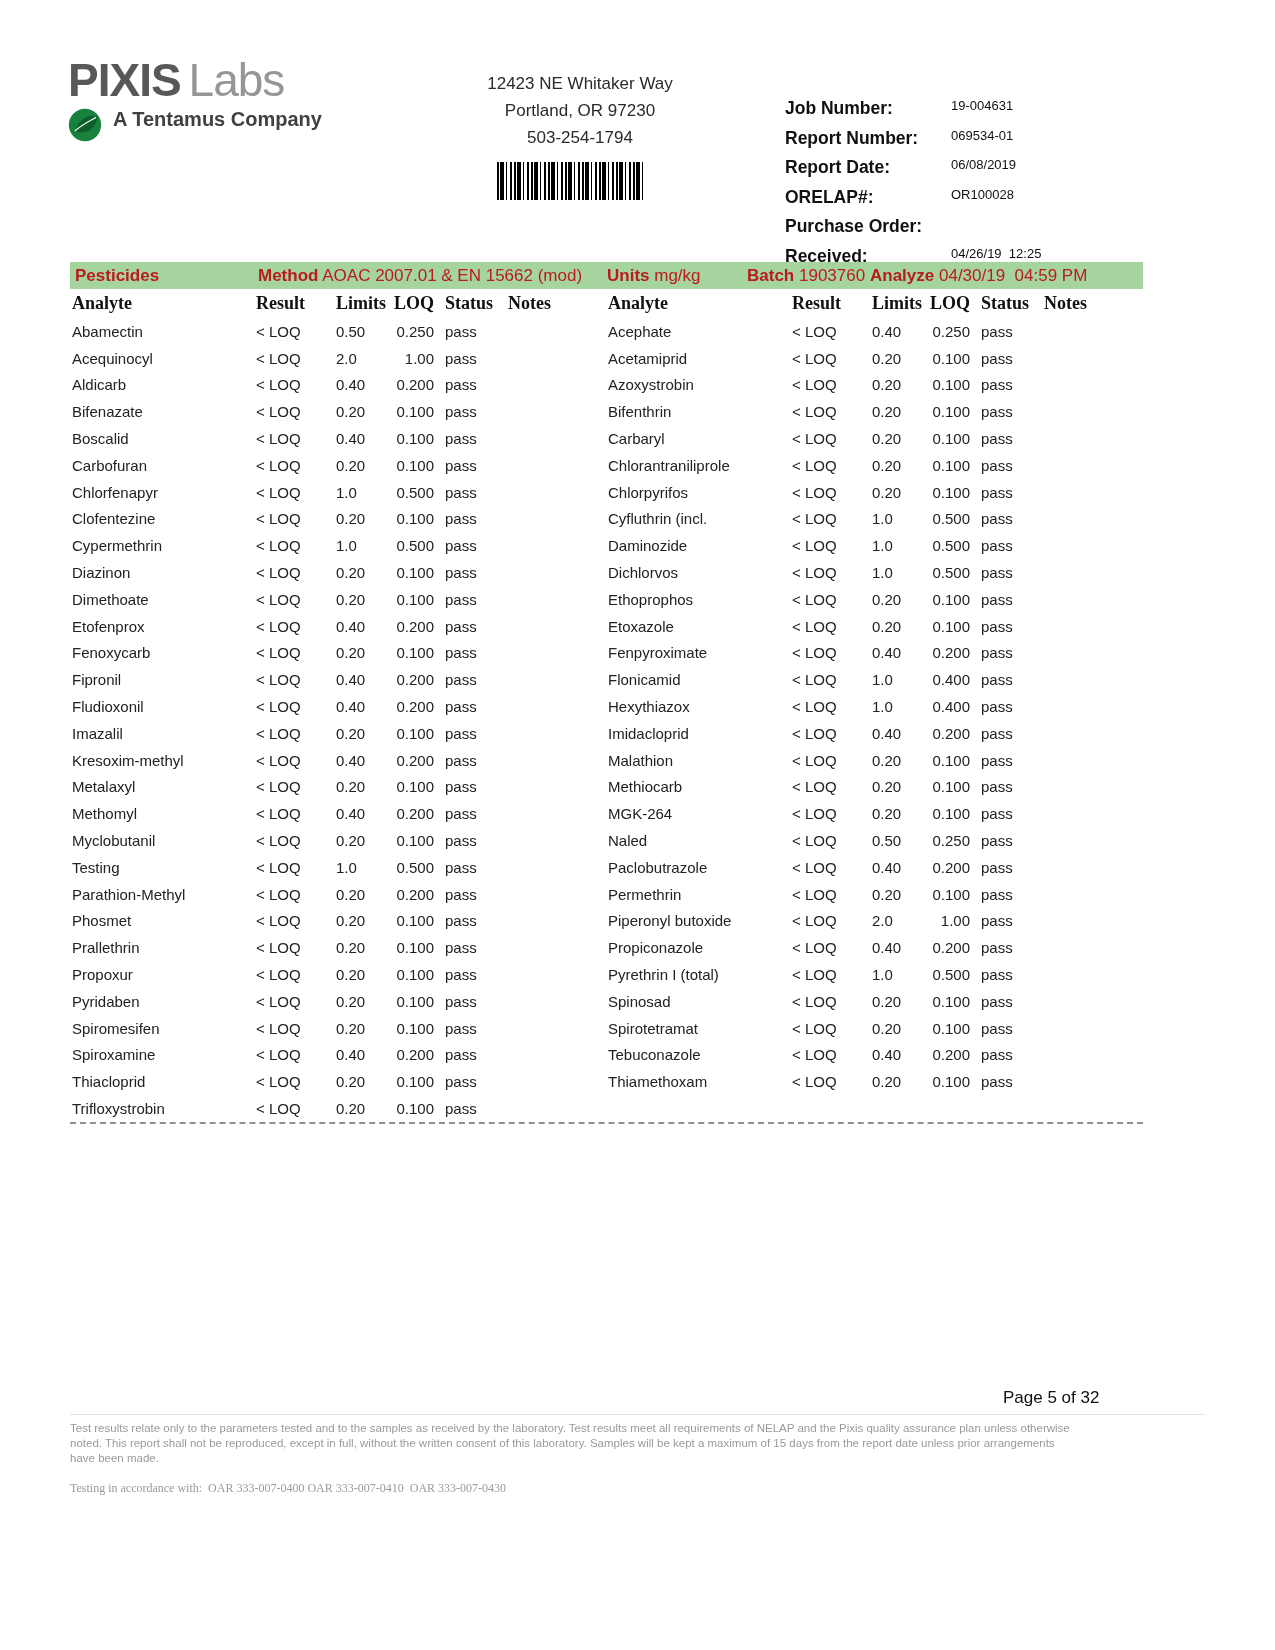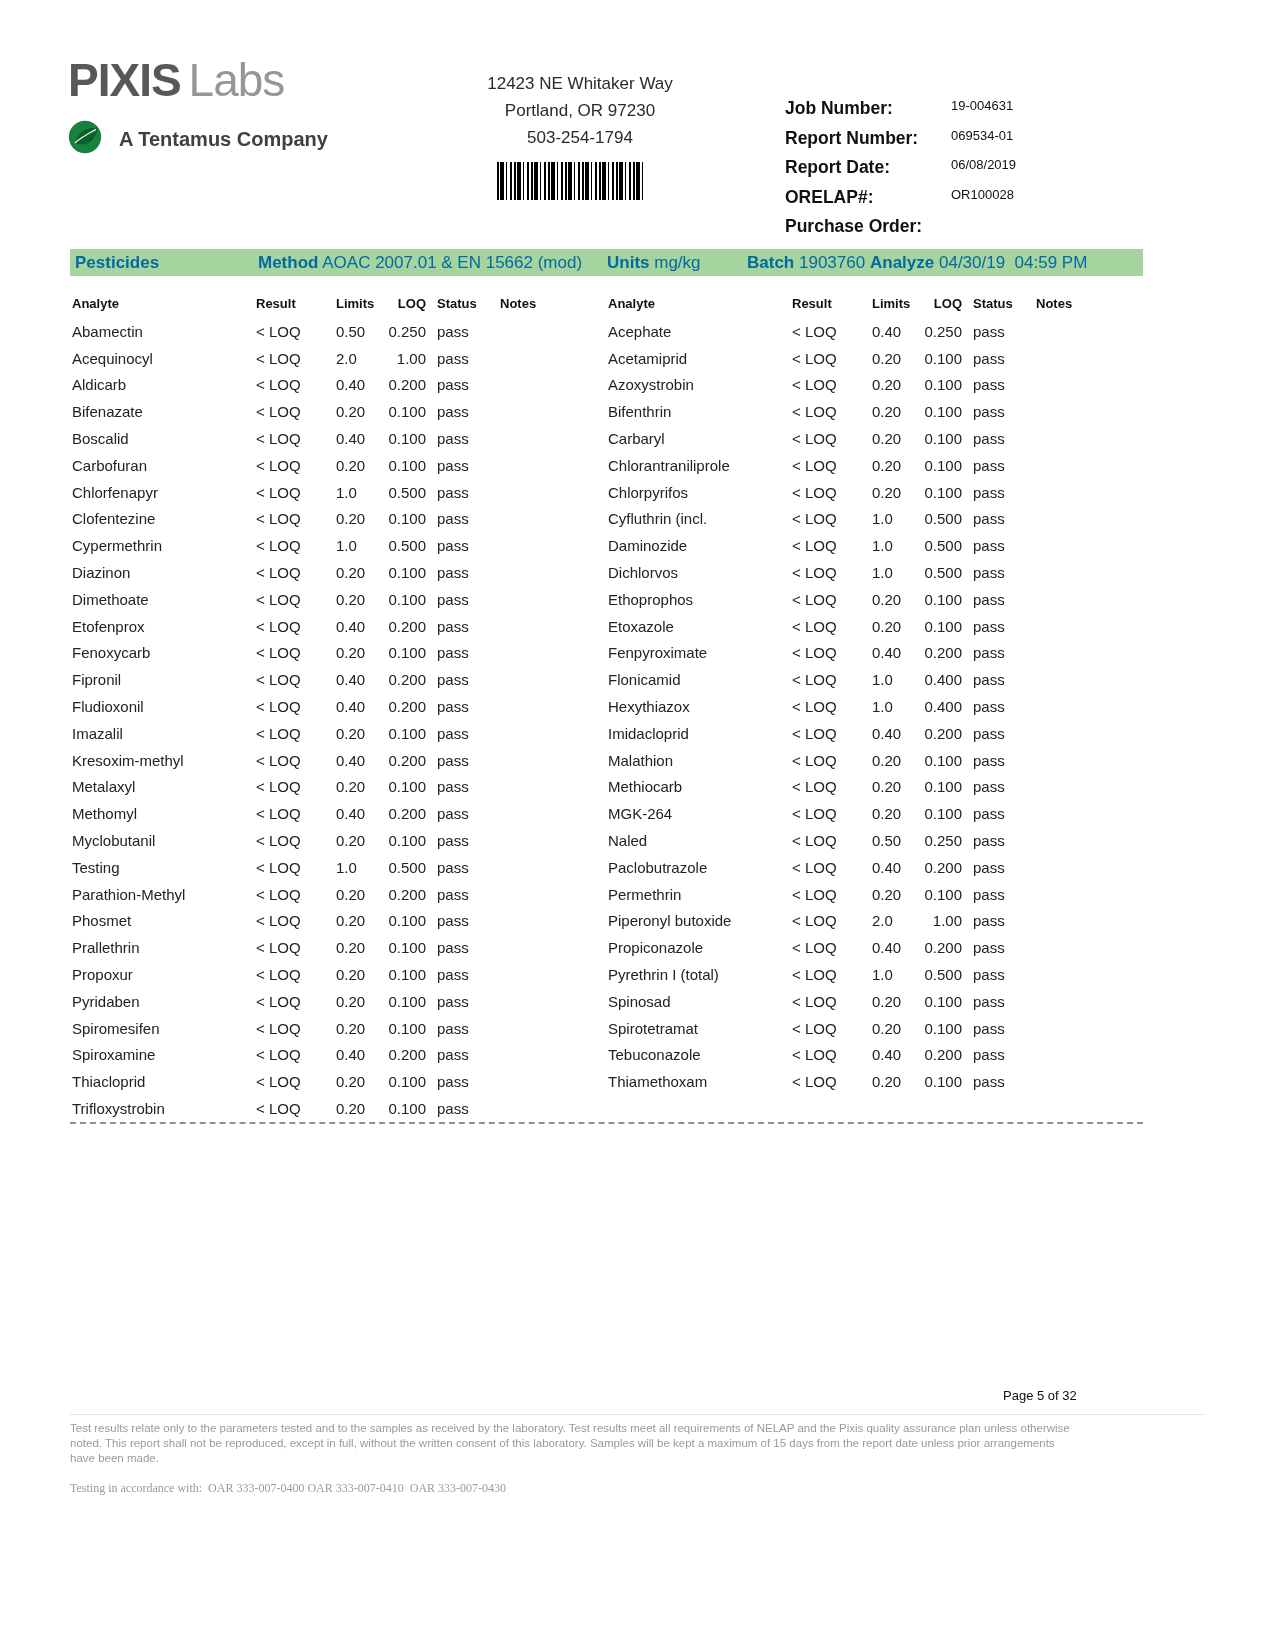--- a/index.html
+++ b/index.html
@@ -8,66 +8,66 @@
     position:relative; width:1275px; height:1650px; margin:0 auto;
     background:#ffffff; overflow:hidden;
     font-family:"Liberation Sans", sans-serif; color:#1a1a1a;
   }
 
   
   .logo-block { position:absolute; left:68px; top:56px; }
   .brand-line { font-size:46px; line-height:1.05; letter-spacing:-1px; white-space:nowrap; }
   .brand-bold  { font-weight:700; color:var(--brand-dark, #57585a); }
   .brand-light { font-weight:400; color:var(--brand-light, #949699); margin-left:8px; }
-  .tagline-row { display:flex; align-items:center; gap:17px; margin-top:16px; }
+  .tagline-row { display:flex; align-items:flex-start; gap:11px; margin-top:4px; }
   .tagline { font-size:20px; font-weight:700; color:#3f4042; }
 
   .address-block { position:absolute; left:420px; top:70px; width:320px;
     text-align:center; font-size:17px; line-height:27px; color:#2a2a2a; }
 
   .barcode { position:absolute; left:497px; top:162px; width:146px; height:38px;
     background:repeating-linear-gradient(90deg,
       #000 0 2px, #fff 2px 3px, #000 3px 7px, #fff 7px 9px,
       #000 9px 10px, #fff 10px 13px, #000 13px 15px, #fff 15px 17px); }
 
   .meta-block { position:absolute; left:785px; top:70px; width:440px;margin-top:28px; }
   .meta-row { display:flex; height:29.5px; align-items:flex-start; }
   .meta-label { width:166px; font-weight:700; font-size:17.5px; color:#111; }
   .meta-value { font-size:13px; white-space:pre; color:#111; }
 
   
-  .banner { position:absolute; left:70px; top:249px; width:1073px; height:27px;
-    background:var(--banner-green, #a6d49f); font-size:17px; color:#0369a1; }
+  .banner { position:absolute; left:70px; top:262px; width:1073px; height:27px;
+    background:var(--banner-green, #a6d49f); font-size:17px; color:#b91c1c; }
   .banner .seg { position:absolute; top:0; line-height:27px; white-space:nowrap; }
   .banner .seg b { font-weight:700; }
   .banner .val { white-space:pre; }
   .b-title   { left:5px;   font-weight:700; }
   .b-method  { left:188px; }
   .b-units   { left:537px; }
   .b-batch   { left:645px;margin-left:32px; }
   .b-analyze { left:800px; }
 
   
   .results-table { position:absolute; top:288px; border-collapse:collapse; table-layout:fixed; }
   .results-table.left  { left:70px;  }
   .results-table.right { left:606px; }
-  .results-table th { text-align:left; font-weight:700; font-size:13px; height:30px;
-    vertical-align:middle; padding:0; color:#111; }
+  .results-table th { text-align:left; font-weight:700; font-size:18px; height:30px;
+    vertical-align:middle; padding:0; color:#111;font-family:Liberation Serif, serif; }
   .results-table td { font-size:15px; height:26.8px; vertical-align:middle; padding:0;
     color:#222; white-space:nowrap; overflow:hidden; }
   .results-table th.col-analyte, .results-table td.col-analyte { padding-left:2px; }
   .results-table th.col-loq,     .results-table td.col-loq     { text-align:right; }
   .results-table th.col-status,  .results-table td.col-status  { padding-left:11px; }
   .results-table th.col-notes,   .results-table td.col-notes   { padding-left:12px; }
 
   .dashed-sep { position:absolute; left:70px; top:1122px; width:1073px;
     border-top:2px dashed #8f8f8f; }
 
   
-  .page-label { position:absolute; left:1003px; top:1388px; font-size:13px; color:#111; }
+  .page-label { position:absolute; left:1003px; top:1388px; font-size:17px; color:#111; }
   .footer-rule { position:absolute; left:70px; top:1414px; width:1135px; border-top:1px solid #e3e3e3; }
   .disclaimer { position:absolute; left:70px; top:1421px; width:1008px;
     font-size:11.5px; line-height:15px; color:#9a9a9a; }
   .accordance { position:absolute; left:70px; top:1481px;
     font-size:12px; color:#9a9a9a; white-space:pre;font-family:Liberation Serif, serif; }
 </style>
 </head>
 <body>
 
 <div class="page">

